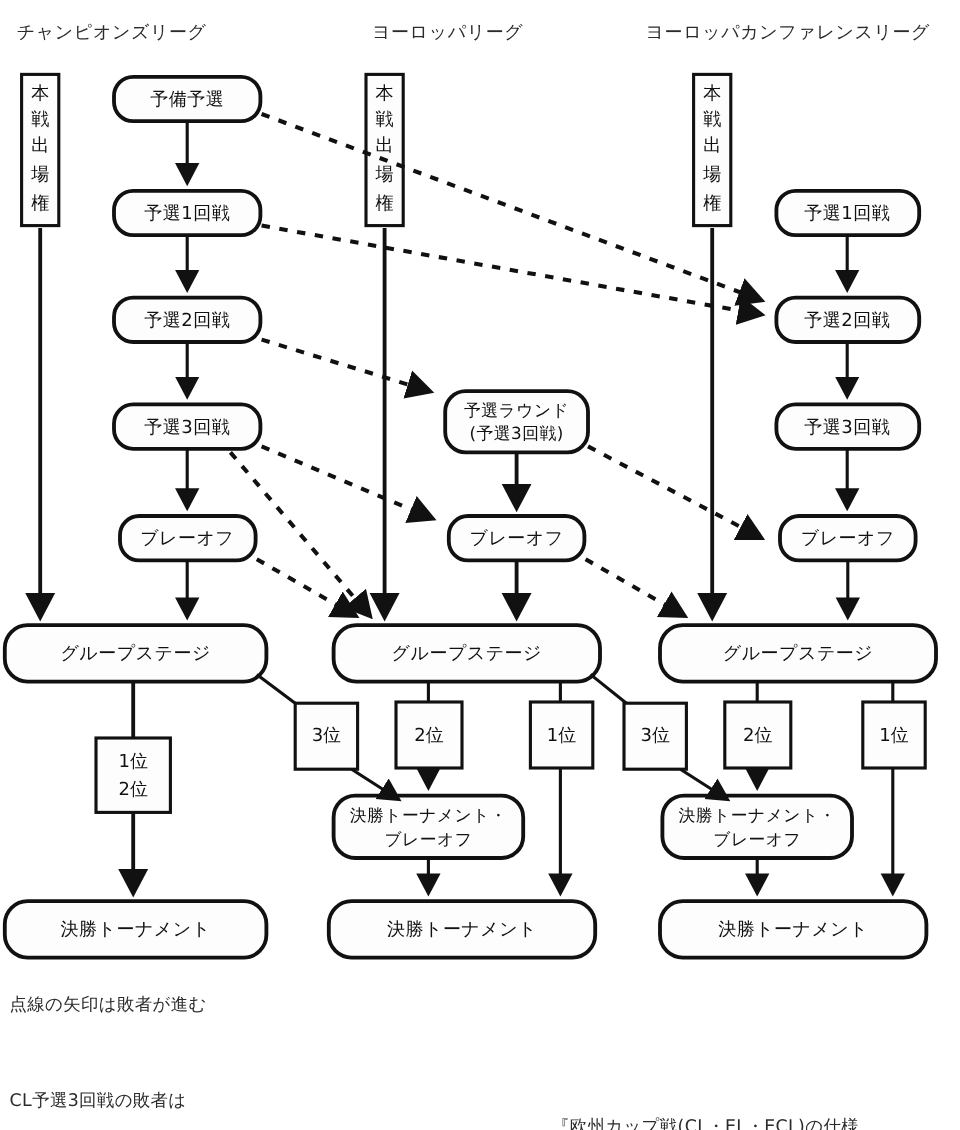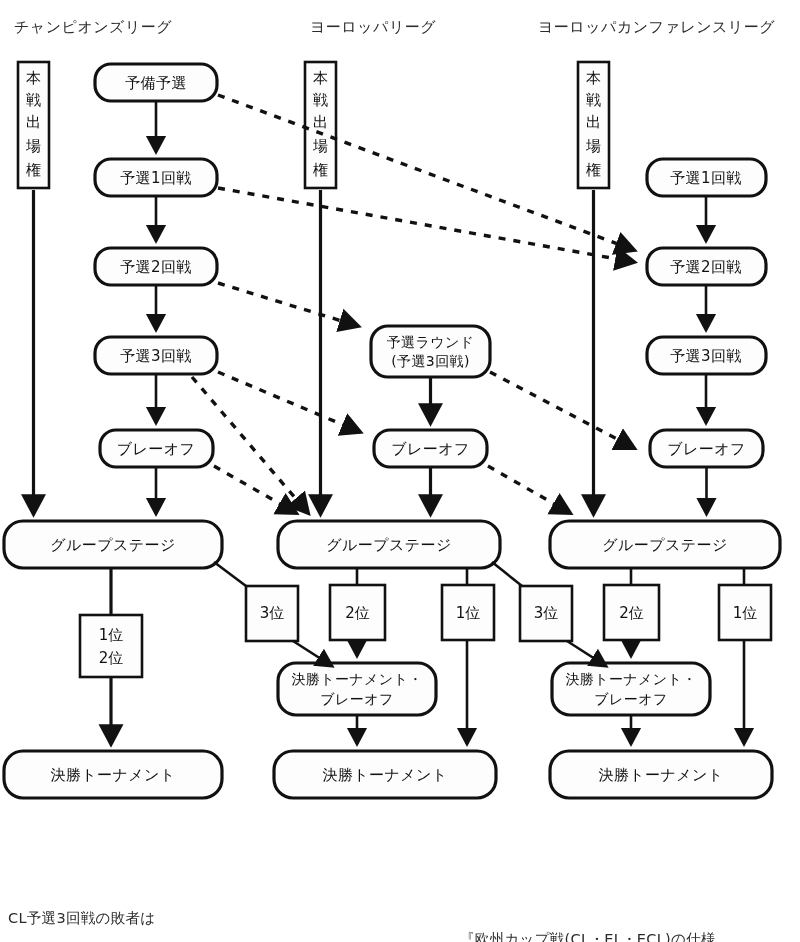--- a/index.html
+++ b/index.html
@@ -266,20 +266,21 @@
 
     <path class="edge-dotted" d="M192,377 L308,513" marker-end="url(#arwd)"></path>
 
     <path class="edge-dotted" d="M214,466 L296,513" marker-end="url(#arwd)"></path>
 
     <path class="edge-dotted" d="M490,372 L634,448" marker-end="url(#arwd)"></path>
 
     <path class="edge-dotted" d="M488,466 L570,513" marker-end="url(#arwd)"></path>
   </svg>
 
+  <div class="footnote" id="legend-note">点線の矢印は敗者が進む</div>
 
   <div class="footnote" id="explain-note">
     <div>CL予選3回戦の敗者は</div>
     
     
   </div>
 
   <div class="footnote" id="source-note">
     <div>『欧州カップ戦(CL・EL・ECL)の仕様</div>
     

